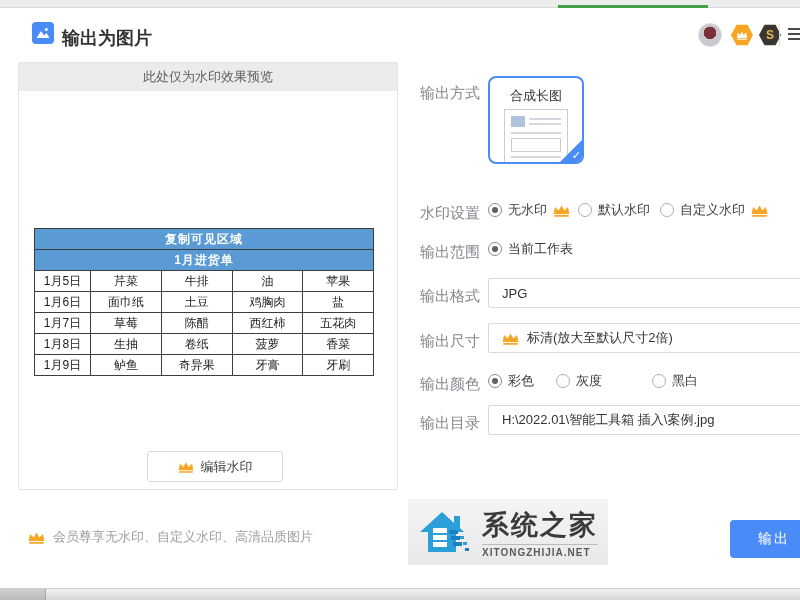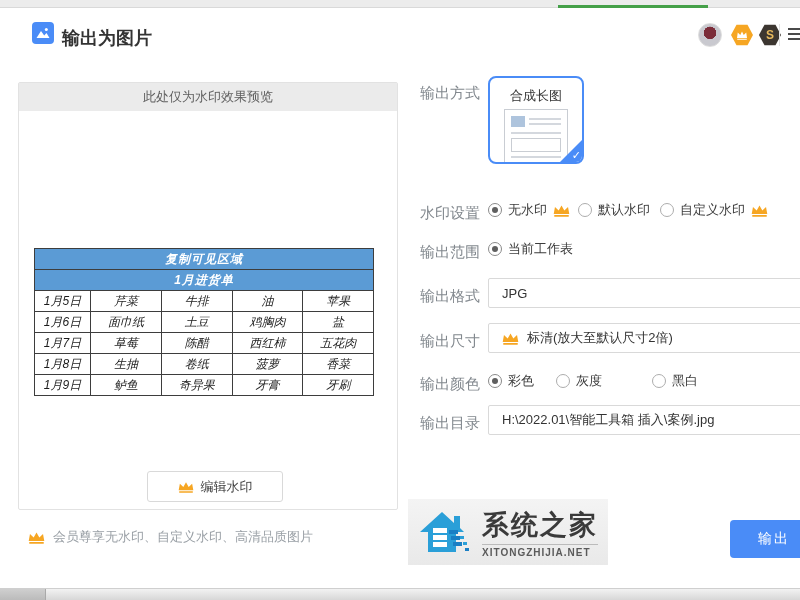--- a/index.html
+++ b/index.html
@@ -26,28 +26,28 @@
     clip-path: polygon(25% 3%, 75% 3%, 100% 50%, 75% 97%, 25% 97%, 0% 50%);
     display: flex; align-items: center; justify-content: center; }
   .hex.crown-badge { left: 731px; background: #f6a623; }
   .hex.coin-badge  { left: 759px; background: #3c3630; color: #e6b85c; font-size: 12px; font-weight: bold; }
   .hdr-divider { position: absolute; left: 779px; top: 16px; width: 1px; height: 22px; background: #e3e3e3; }
   .hamburger { position: absolute; left: 788px; top: 20px; width: 16px; height: 14px; }
   .hamburger i { display: block; height: 2px; background: #4a4a4a; margin-bottom: 3px; }
 
   
   .preview-panel { position: absolute; left: 18px; top: 62px; width: 380px; height: 428px;
-    background: #fff; border: 1px solid #e2e2e2; border-radius: 2px; margin-top: 20px; }
+    background: #fff; border: 1px solid #e2e2e2; border-radius: 2px; }
   .preview-header { height: 28px; background: #ebebeb; display: flex; align-items: center; justify-content: center;
     font-size: 13px; color: #5f5f5f; }
 
   .wm-table { position: absolute; left: 15px; top: 165px; width: 340px; border-collapse: collapse;
     table-layout: fixed; font-size: 12px; color: #1c1c1c; }
   .wm-table td { border: 1px solid #3d3d3d; text-align: center; height: 21px; padding: 0 2px;
-    white-space: nowrap; overflow: hidden; font-style: italic; }
+    white-space: nowrap; overflow: hidden; }
   .wm-table tr.blue td { background: #5b9bd5; color: #ffffff; font-weight: bold; letter-spacing: 1px; }
   .wm-table col.c-date { width: 56px; }
 
   .edit-wm-btn { position: absolute; left: 128px; top: 388px; width: 136px; height: 31px;
     background: #fff; border: 1px solid #d9d9d9; border-radius: 3px; display: flex; align-items: center;
     justify-content: center; gap: 7px; font-size: 13px; color: #3f3f3f; cursor: pointer; }
 
   .vip-note { position: absolute; left: 28px; top: 528px; display: flex; align-items: center; gap: 8px;
     font-size: 13px; color: #9aa0a6; }
 

